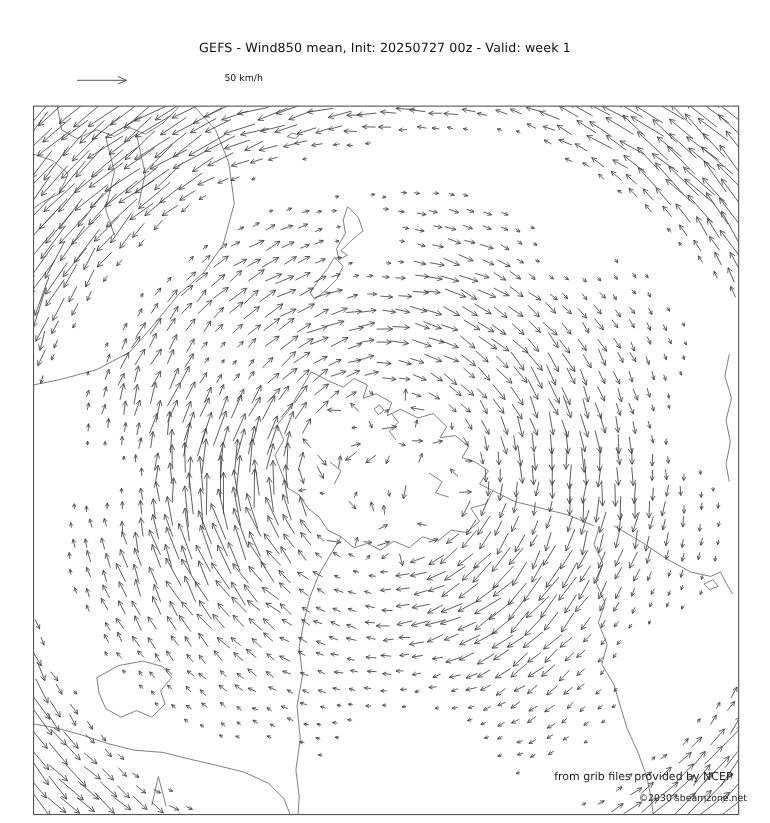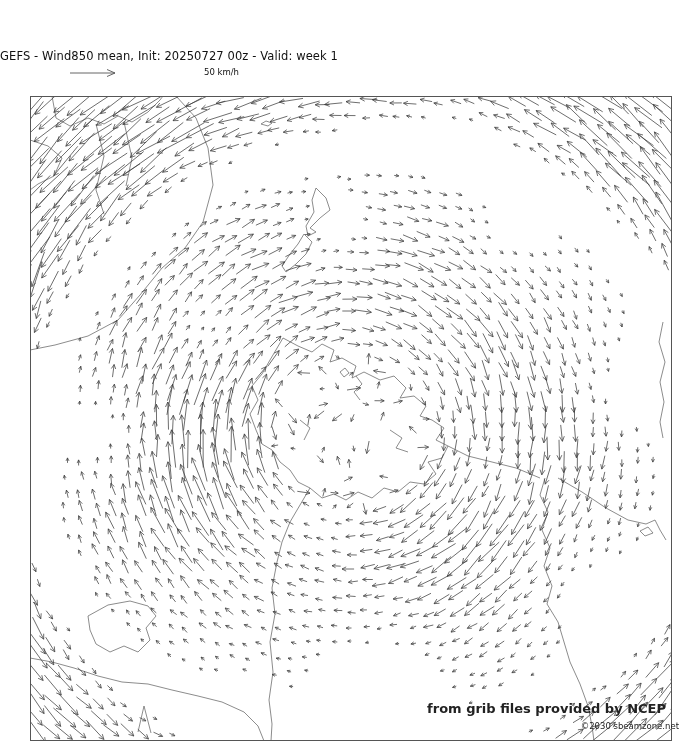--- a/index.html
+++ b/index.html
@@ -1,21 +1,21 @@
 <!DOCTYPE html>
 <html><head>
 <meta charset="utf-8">
 <style>
   html,body{margin:0;padding:0;background:#ffffff;}
   body{width:700px;height:748px;position:relative;font-family:"DejaVu Sans","Liberation Sans",sans-serif;overflow:hidden;}
-  .title{position:absolute;top:36px;left:0;right:0;font-size:11.5px;color:#111;letter-spacing:0.1px;margin-top:13px;}
+  .title{position:absolute;top:36px;left:0;right:0;text-align:center;font-size:11.5px;color:#111;letter-spacing:0.1px;}
   .legend-arrow{position:absolute;left:68px;top:68px;}
   .legend-label{position:absolute;left:204px;top:67px;font-size:8.5px;color:#111;}
   .map-wrap{position:absolute;left:0;top:0;width:700px;height:748px;}
-  .attr1{position:absolute;right:34px;top:701px;font-size:13px;color:#222;font-weight:bold;}
+  .attr1{position:absolute;right:34px;top:701px;font-size:10px;color:#222;}
   .attr2{position:absolute;right:21px;top:721px;font-size:8.5px;color:#222;}
 </style>
 </head>
 <body>
 
 <div class="title">GEFS - Wind850 mean, Init: 20250727 00z - Valid: week 1</div>
 
 <svg class="legend-arrow" width="52" height="10" aria-hidden="true">
   <path d="M2,5 L47,5 M39,1.5 L47,5 L39,8.5" stroke="#555" stroke-width="0.9" fill="none"></path>
 </svg>

